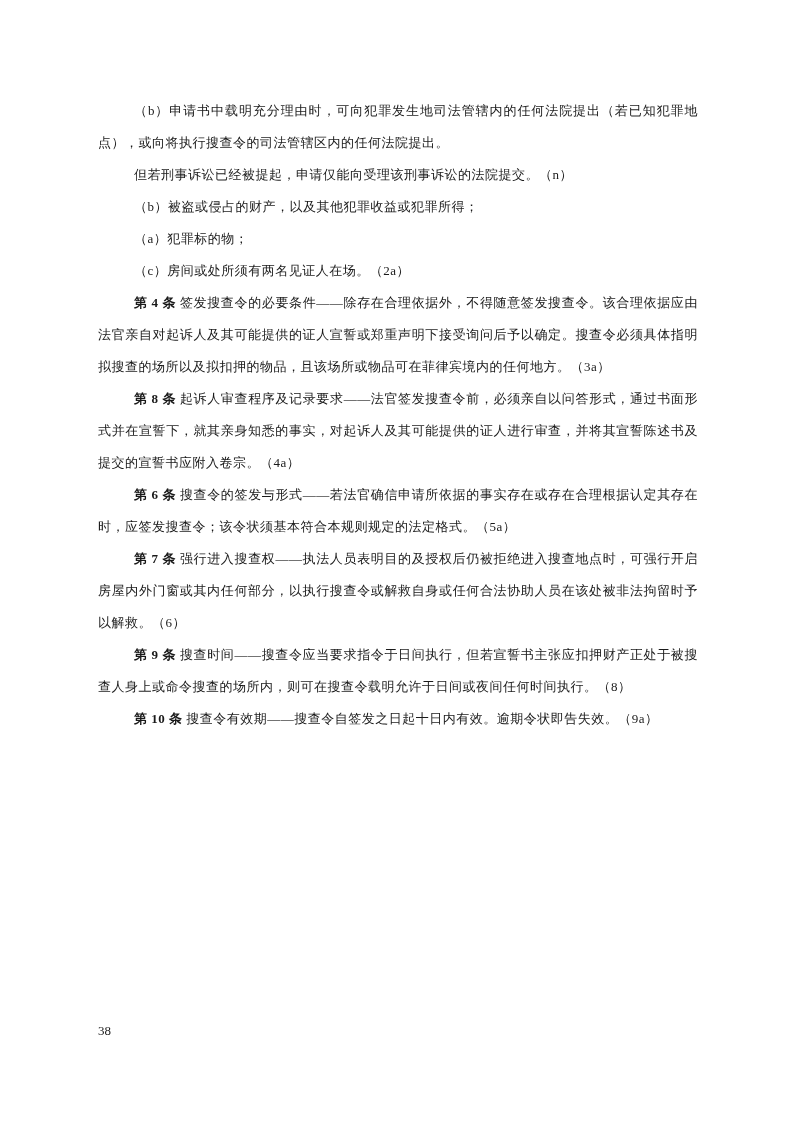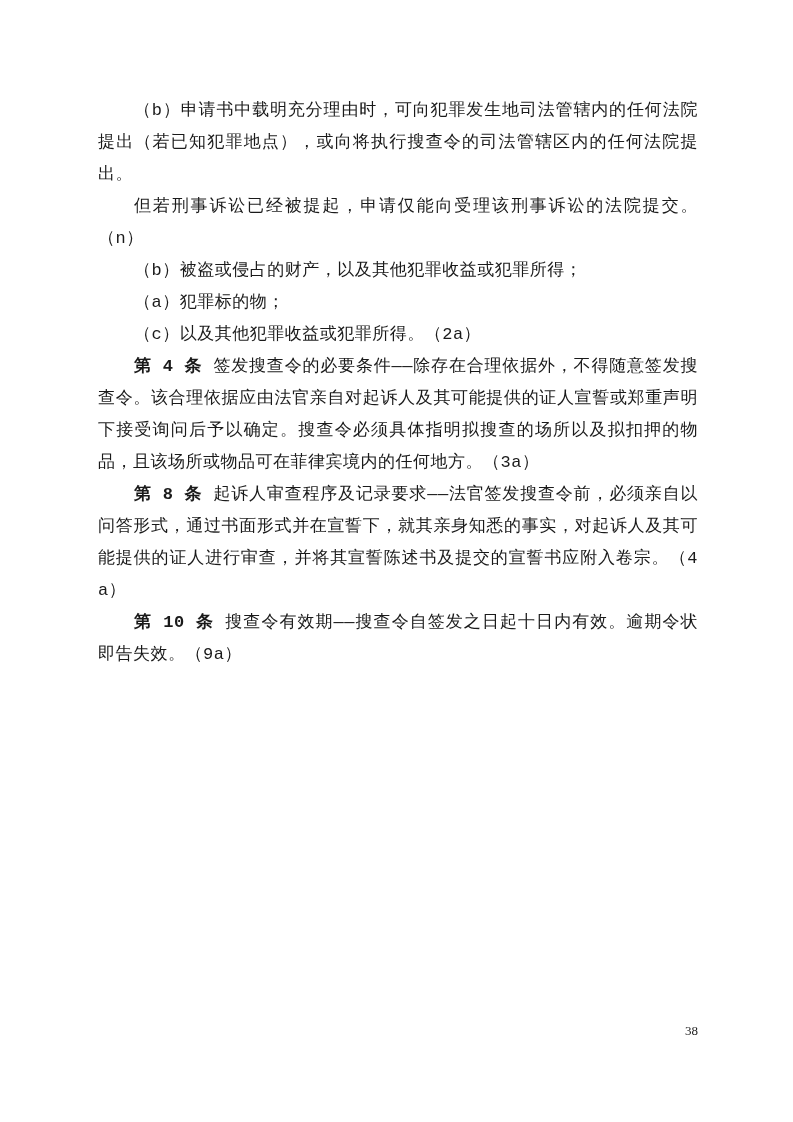--- a/index.html
+++ b/index.html
@@ -21,51 +21,53 @@
     overflow: hidden;
   }
   .content {
     position: absolute;
     left: 98px;
     top: 95px;
     width: 600px;
   }
   .para {
     margin: 0;
-    font-size: 17px;
+    font-size: 13px;
     line-height: 32px;
     letter-spacing: 0.5px;
     text-align: justify;
     text-justify: inter-ideograph;
     text-indent: 36px;
     word-break: break-all;
-    font-family: Liberation Mono, monospace;
   }
   .art {
     font-weight: bold;
   }
   .page-number {
     position: absolute;
     left: 98px;
     width: 600px;
     top: 1022px;
-    text-align: right;
+    text-align: left;
     font-size: 13px;
     line-height: 18px;
     color: #1a1a1a;
   }
 </style>
 </head>
 <body>
 
 <div class="page">
   <div class="content" id="paragraphs">
       <p class="para"><span>（b）申请书中载明充分理由时，可向犯罪发生地司法管辖内的任何法院提出（若已知犯罪地点），或向将执行搜查令的司法管辖区内的任何法院提出。</span></p>
       <p class="para"><span>但若刑事诉讼已经被提起，申请仅能向受理该刑事诉讼的法院提交。（n）</span></p>
       <p class="para"><span>（b）被盗或侵占的财产，以及其他犯罪收益或犯罪所得；</span></p>
       <p class="para"><span>（a）犯罪标的物；</span></p>
-      <p class="para"><span>（c）以及其他犯罪收益或犯罪所得。（2a）</span></p>
+      <p class="para"><span>（c）房间或处所须有两名见证人在场。（2a）</span></p>
       <p class="para"><b class="art">第 4 条</b><span> 签发搜查令的必要条件——除存在合理依据外，不得随意签发搜查令。该合理依据应由法官亲自对起诉人及其可能提供的证人宣誓或郑重声明下接受询问后予以确定。搜查令必须具体指明拟搜查的场所以及拟扣押的物品，且该场所或物品可在菲律宾境内的任何地方。（3a）</span></p>
       <p class="para"><b class="art">第 8 条</b><span> 起诉人审查程序及记录要求——法官签发搜查令前，必须亲自以问答形式，通过书面形式并在宣誓下，就其亲身知悉的事实，对起诉人及其可能提供的证人进行审查，并将其宣誓陈述书及提交的宣誓书应附入卷宗。（4a）</span></p>
+      <p class="para"><b class="art">第 6 条</b><span> 搜查令的签发与形式——若法官确信申请所依据的事实存在或存在合理根据认定其存在时，应签发搜查令；该令状须基本符合本规则规定的法定格式。（5a）</span></p>
+      <p class="para"><b class="art">第 7 条</b><span> 强行进入搜查权——执法人员表明目的及授权后仍被拒绝进入搜查地点时，可强行开启房屋内外门窗或其内任何部分，以执行搜查令或解救自身或任何合法协助人员在该处被非法拘留时予以解救。（6）</span></p>
+      <p class="para"><b class="art">第 9 条</b><span> 搜查时间——搜查令应当要求指令于日间执行，但若宣誓书主张应扣押财产正处于被搜查人身上或命令搜查的场所内，则可在搜查令载明允许于日间或夜间任何时间执行。（8）</span></p>
       <p class="para"><b class="art">第 10 条</b><span> 搜查令有效期——搜查令自签发之日起十日内有效。逾期令状即告失效。（9a）</span></p>
     </div>
   <div class="page-number">38</div>
 </div>
 
 </body></html>

